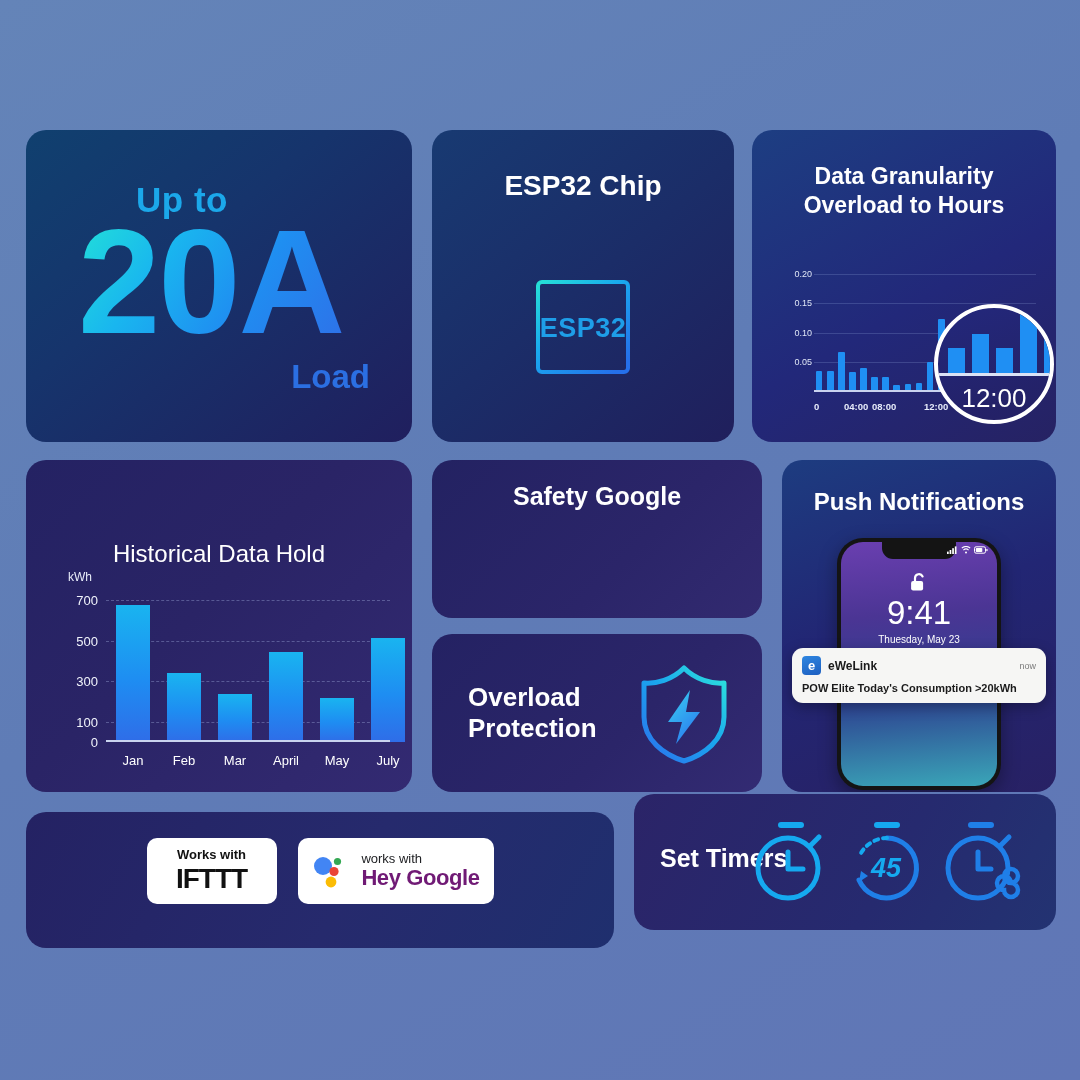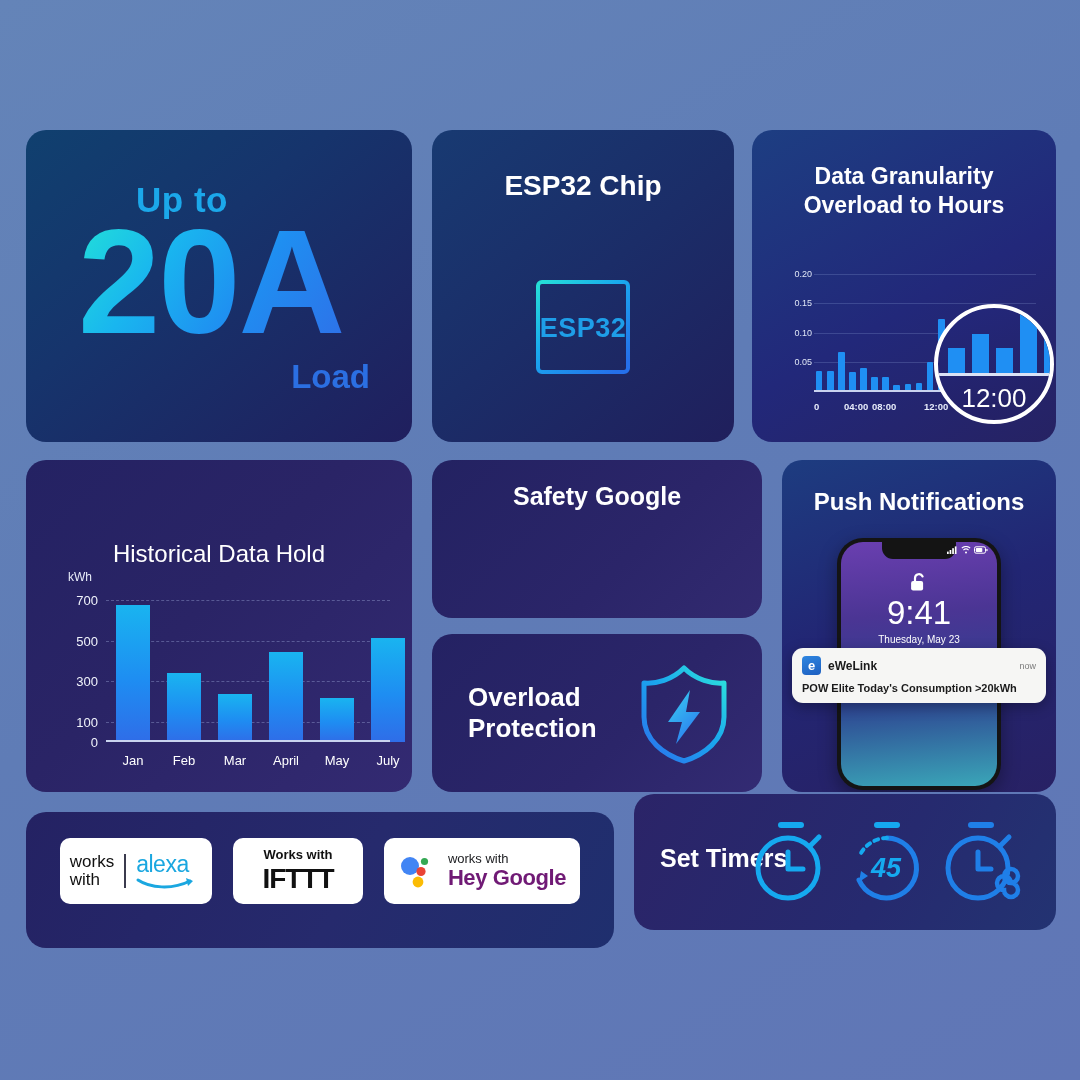--- a/index.html
+++ b/index.html
@@ -439,34 +439,20 @@
         <div class="ewe-icon">e</div>
         <div class="notif-app">eWeLink</div>
         <div class="notif-when">now</div>
       </div>
       <div class="notif-body">POW Elite Today's Consumption &gt;20kWh</div>
     </div>
   </div>
 
   <div class="card" id="card-works">
     <div class="badge-row">
-      <div class="badge" id="badge-alexa">
-        <div class="wworks">
-          <div>works</div>
-          <div>with</div>
-        </div>
-        <div class="alexa-div"></div>
-        <div class="alexa-mark">
-          <div class="alexa-word">alexa</div>
-          <svg width="66" height="14" viewBox="0 0 66 14" style="display:block;margin-top:-1px">
-            <path d="M2 3c12 8 34 10 52 1" fill="none" stroke="#1aa7e0" stroke-width="3" stroke-linecap="round"></path>
-            <path d="M50 1l7 3-5 5z" fill="#1aa7e0"></path>
-          </svg>
-        </div>
-      </div>
       <div class="badge" id="badge-ifttt">
         <div class="ifttt-top">Works with</div>
         <div class="ifttt-main">IFTTT</div>
       </div>
       <div class="badge" id="badge-google">
         <svg width="38" height="38" viewBox="0 0 38 38">
           <circle cx="12" cy="14" r="9" fill="#4285f4"></circle>
           <circle cx="26.5" cy="9.5" r="3.6" fill="#34a853"></circle>
           <circle cx="23" cy="19.5" r="4.6" fill="#ea4335"></circle>
           <circle cx="20" cy="30" r="5.4" fill="#fbbc05"></circle>

